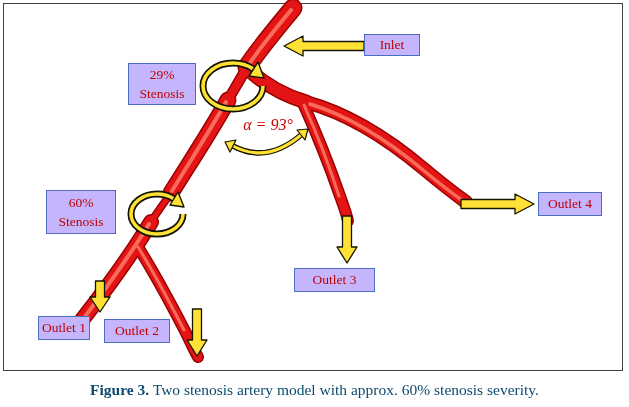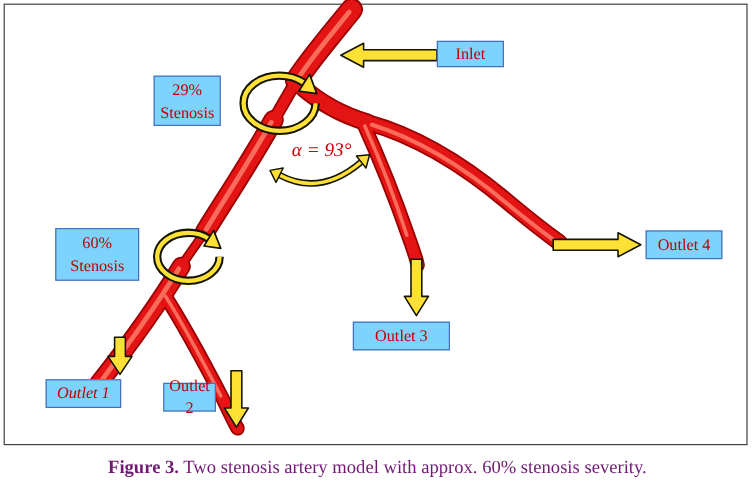--- a/index.html
+++ b/index.html
@@ -10,29 +10,29 @@
   }
   .figure-frame{
     position:absolute;left:3px;top:3px;width:620px;height:368px;
     border:1px solid #404040;background:#ffffff;box-sizing:border-box;
     z-index:0;
   }
   .artery-svg{
     position:absolute;left:0;top:0;width:629px;height:375px;z-index:1;
   }
   .label-box{
-    position:absolute;background:#7dd3fc;border:1.4px solid #4a6fc0;
+    position:absolute;background:#c4b5fd;border:1.4px solid #4a6fc0;
     color:#c00000;font-size:13.5px;text-align:center;
     display:flex;align-items:center;justify-content:center;
     box-sizing:border-box;z-index:3;line-height:18px;
   }
   .label-box.two-line{flex-direction:column;line-height:19px;}
   .caption{
     position:absolute;left:0;top:381px;width:629px;text-align:center;
-    color:#701a75;font-size:15.5px;z-index:2;
+    color:#0c4a6e;font-size:15.5px;z-index:2;
   }
   .caption .bold{font-weight:bold;}
 </style>
 </head>
 <body>
 
 <div class="figure-frame"></div>
 
 <svg class="artery-svg" viewBox="0 0 629 375">
 
@@ -96,35 +96,35 @@
     <polygon points="347,263 337,247 342.5,247 342.5,216 351.5,216 351.5,247 357,247"></polygon>
     <polygon points="100,312 90,297 95.5,297 95.5,281 104.5,281 104.5,297 110,297"></polygon>
     <polygon points="197,356 187,340 192.5,340 192.5,309 201.5,309 201.5,340 207,340"></polygon>
   </g>
 </svg>
 
 <div class="label-box" style="left:364px;top:34px;width:56px;height:22px;">
   <span>Inlet</span>
 </div>
 
-<div class="label-box two-line" style="left:128px;top:63px;width:56px;height:42px;">
+<div class="label-box two-line" style="left:128px;top:63px;width:68px;height:42px;">
   <span>29%</span>
   <span>Stenosis</span>
 </div>
 
 <div class="label-box two-line" style="left:46px;top:190px;width:70px;height:44px;align-items:center;">
   <span>60%</span>
   <span>Stenosis</span>
 </div>
 
-<div class="label-box" style="left:38px;top:316px;width:63px;height:24px;font-style:italic;">
+<div class="label-box" style="left:38px;top:316px;width:52px;height:24px;">
   <span>Outlet 1</span>
 </div>
 
-<div class="label-box" style="left:136px;top:319px;width:44px;height:24px;">
+<div class="label-box" style="left:104px;top:319px;width:66px;height:24px;">
   <span>Outlet 2</span>
 </div>
 
 <div class="label-box" style="left:294px;top:268px;width:81px;height:24px;">
   <span>Outlet 3</span>
 </div>
 
 <div class="label-box" style="left:538px;top:192px;width:64px;height:24px;">
   <span>Outlet 4</span>
 </div>

